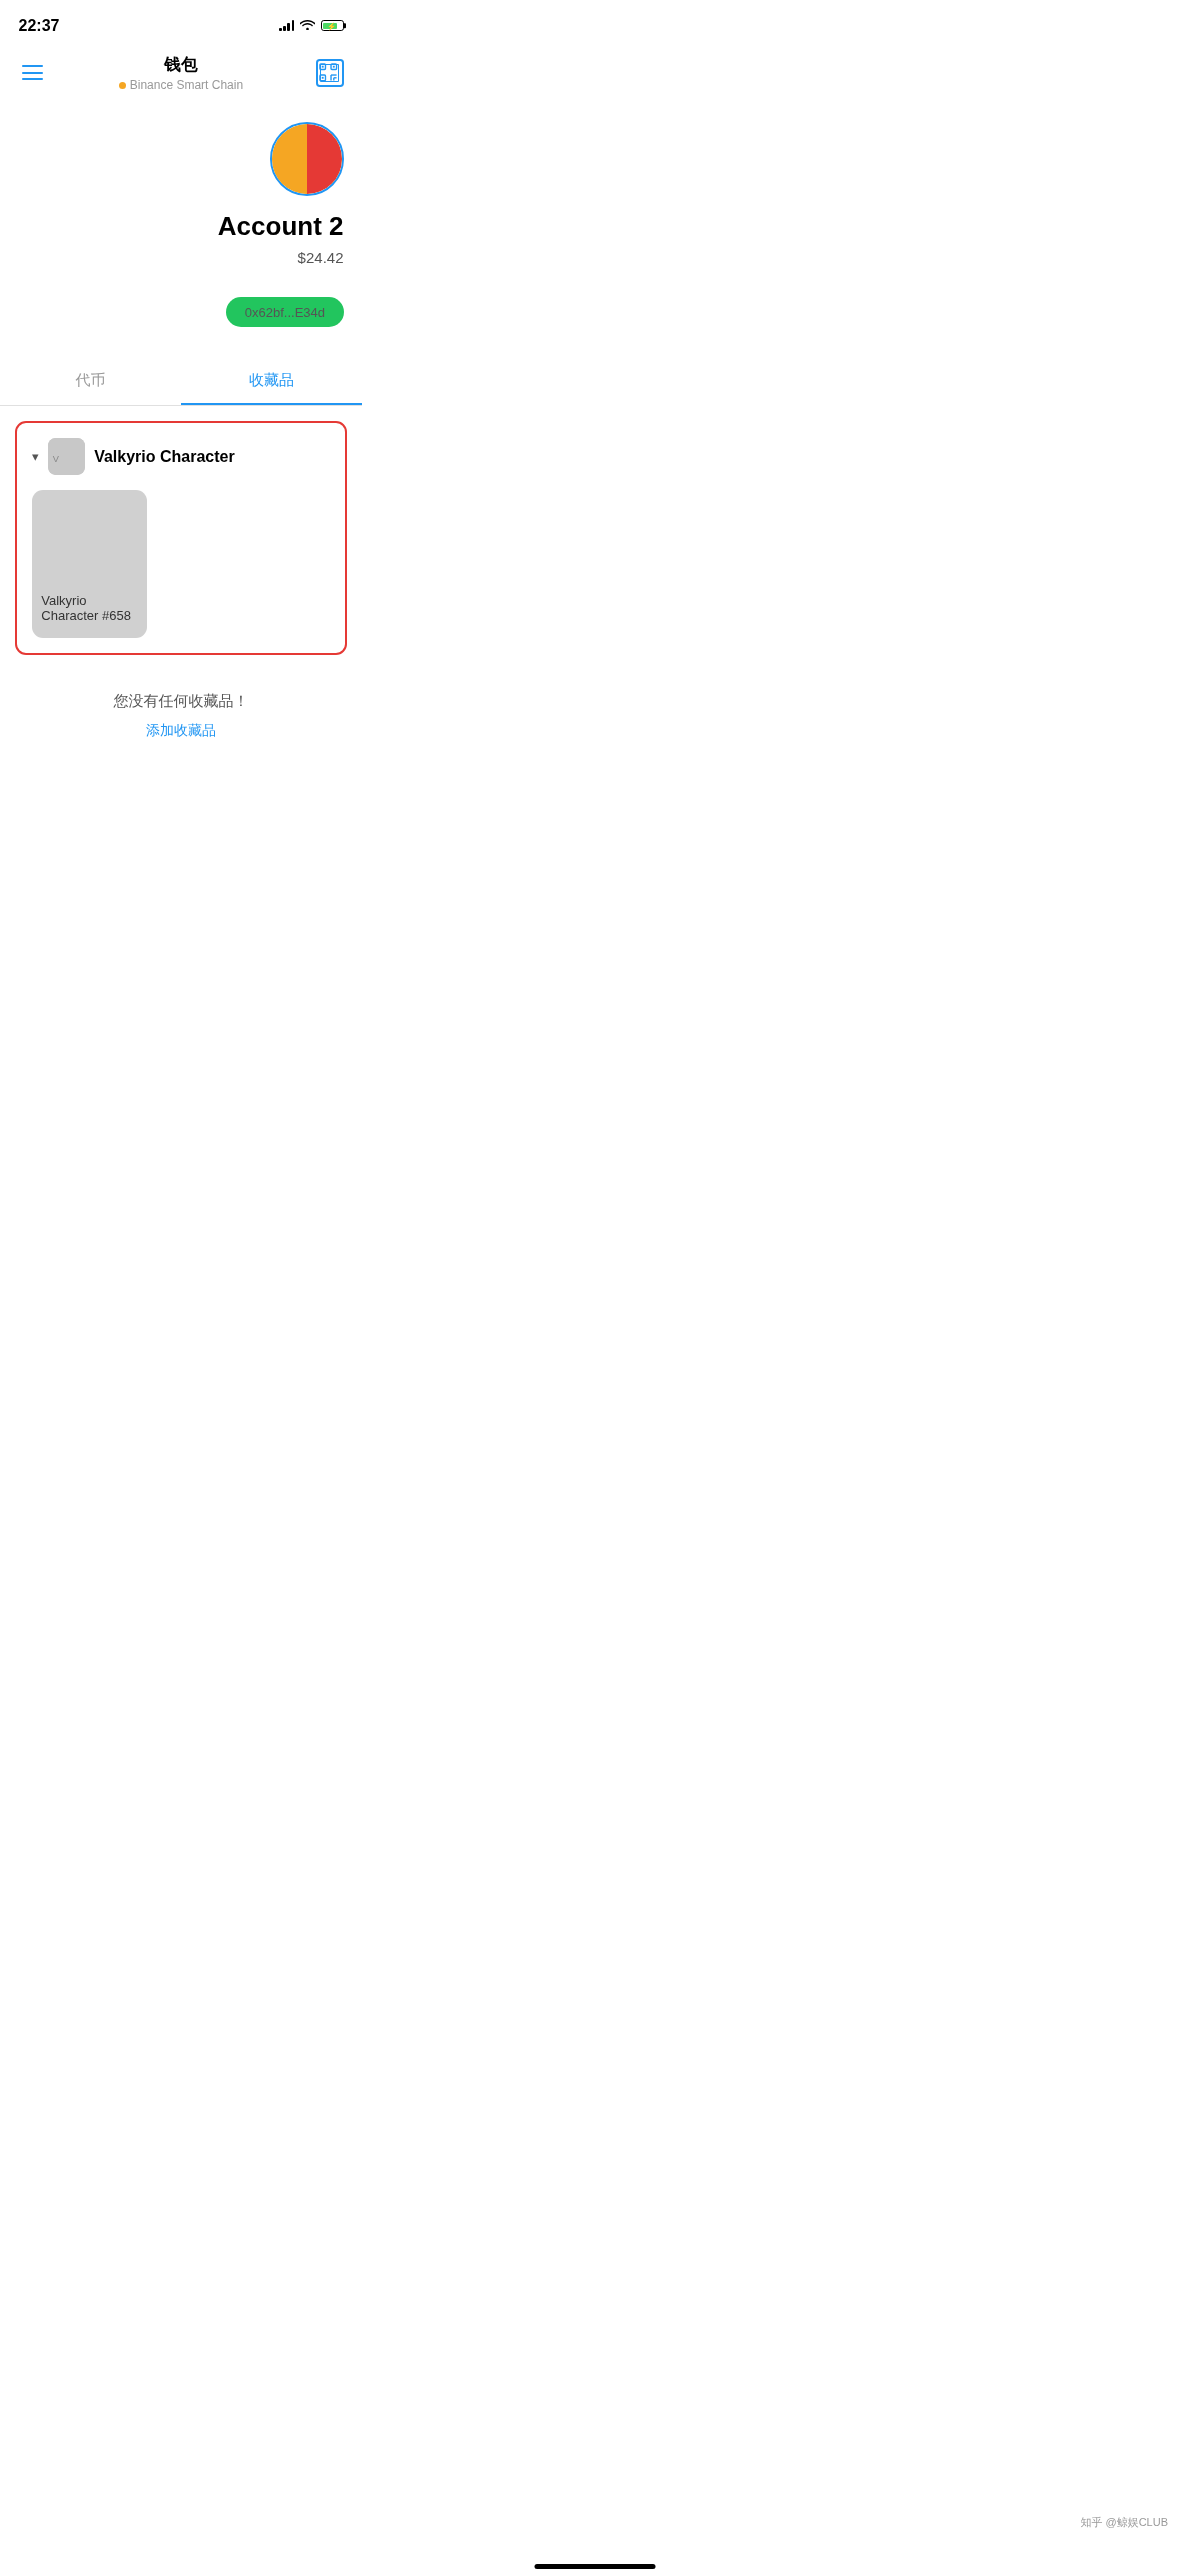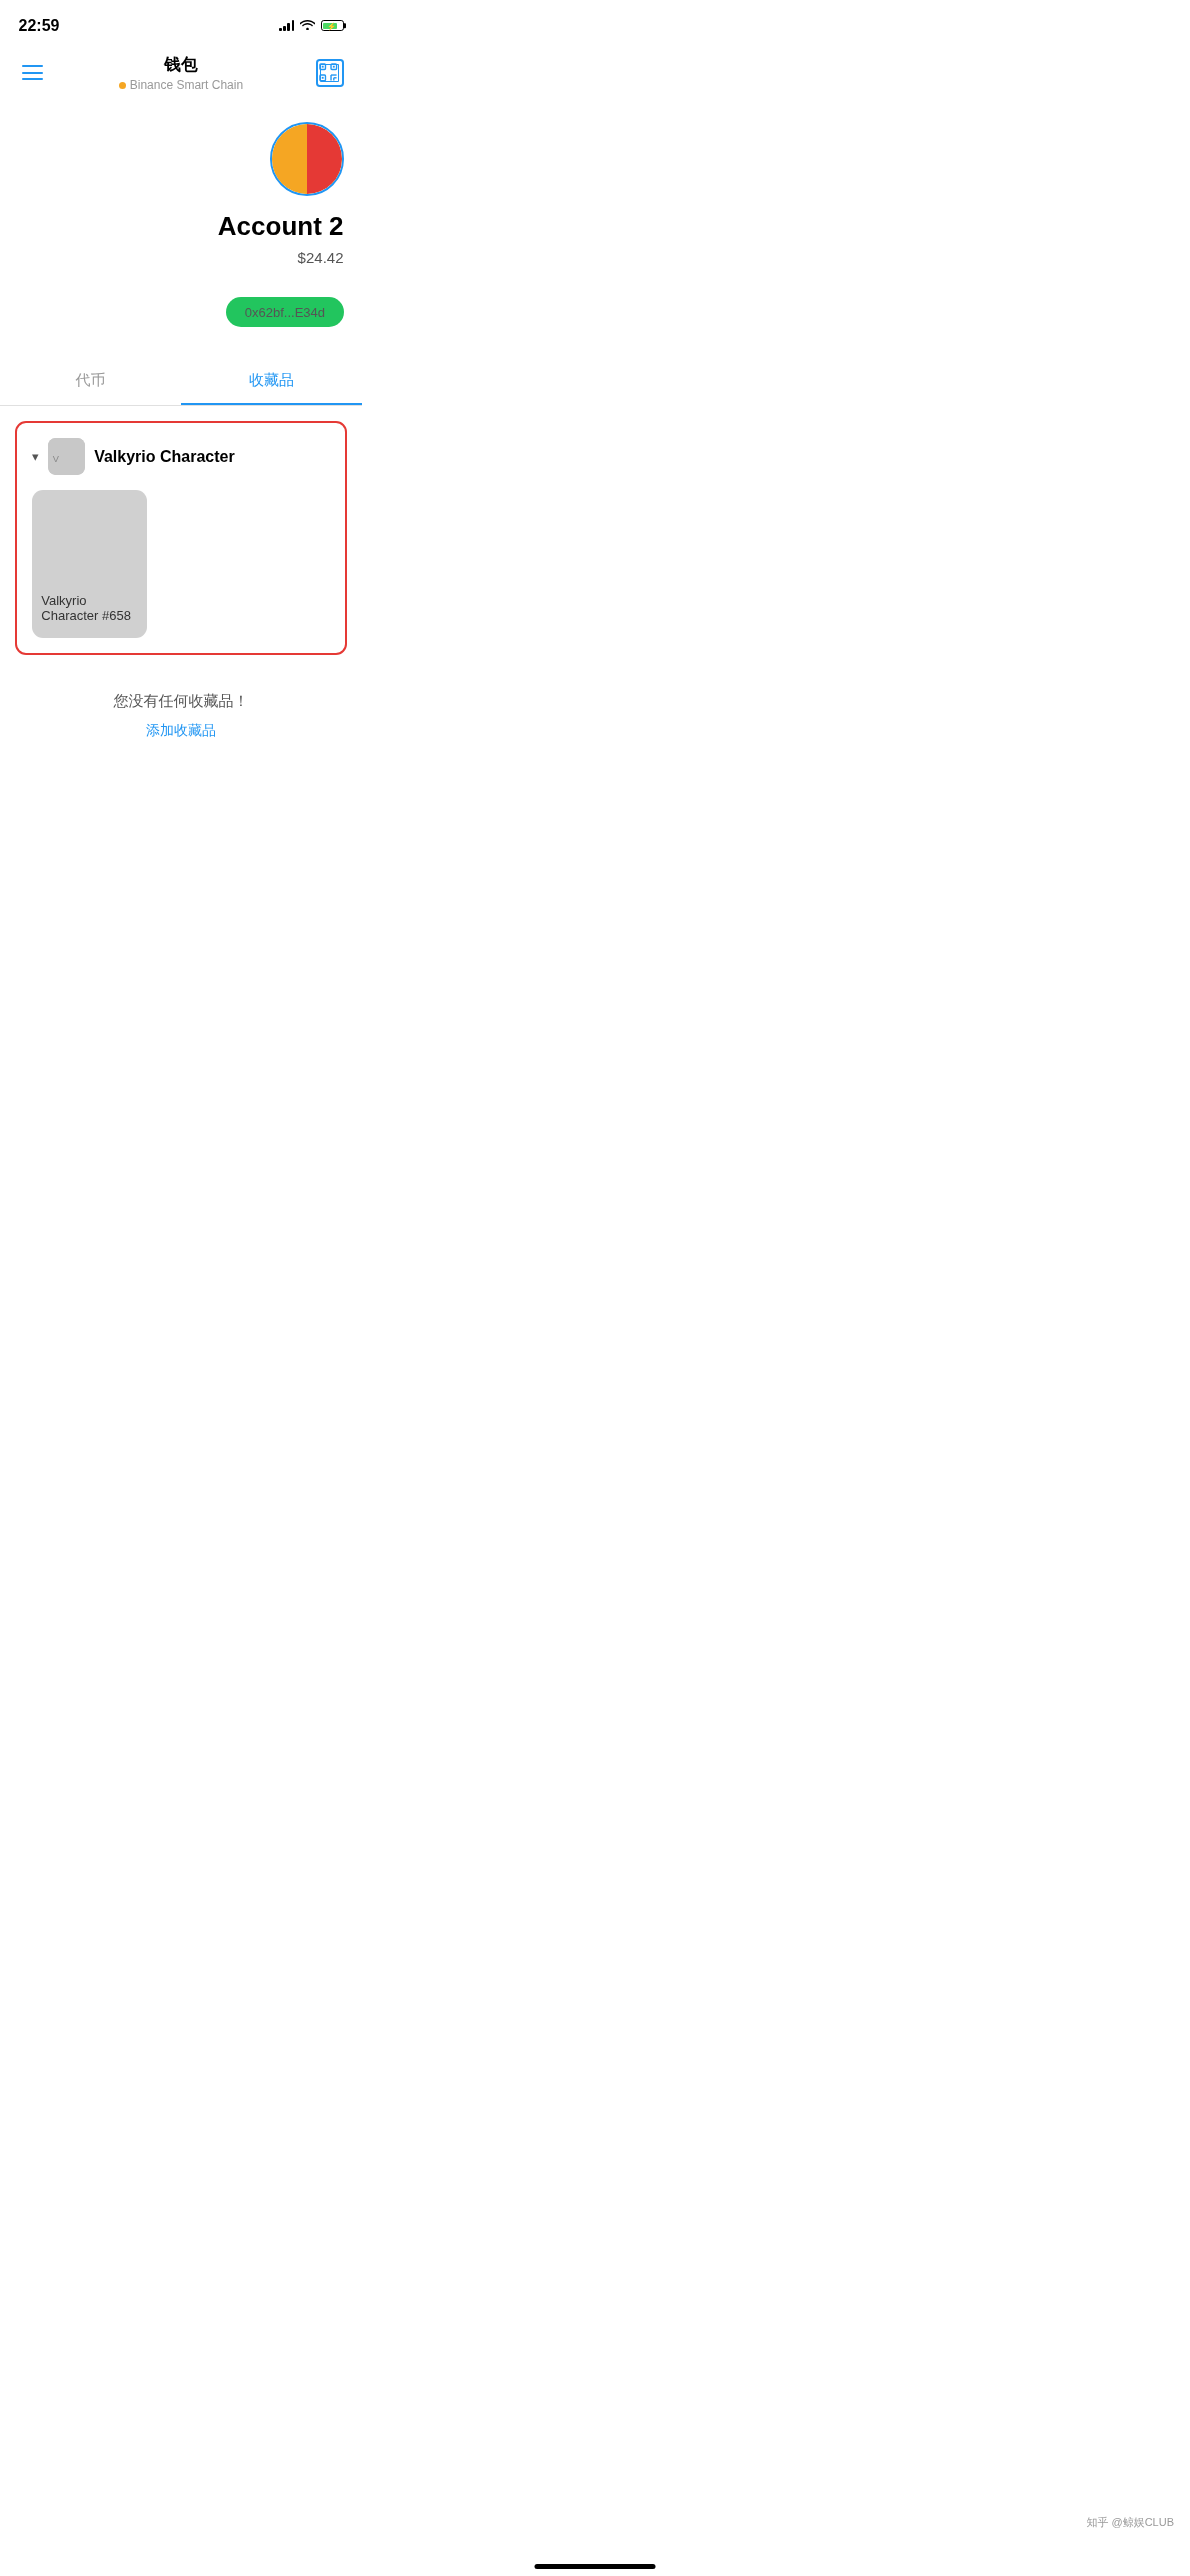--- a/index.html
+++ b/index.html
@@ -355,42 +355,42 @@
     .add-collectible-link {
       font-size: 14px;
       color: #2196F3;
       cursor: pointer;
     }
 
     
     .footer-watermark {
       position: fixed;
       bottom: 46px;
-      right: 16px;
+      right: 22px;
       font-size: 11px;
       color: #999;
     }
 
     
     .home-indicator {
       position: fixed;
       bottom: 7.4px;
       left: 50%;
       transform: translateX(-50%);
       width: 121px;
       height: 4.6px;
       background: #000;
       border-radius: 2.8px;
     }
   </style>
 </head>
 <body>
 
 <div class="status-bar">
-  <span class="status-time">22:59</span>
+  <span class="status-time">22:37</span>
   <div class="status-icons">
     <div class="signal-bars">
       <div class="signal-bar" style="height:3.7px"></div>
       <div class="signal-bar" style="height:5.6px"></div>
       <div class="signal-bar" style="height:8.3px"></div>
       <div class="signal-bar" style="height:11px"></div>
     </div>
     <span class="wifi-icon">
       <svg width="15" height="11" viewBox="0 0 16 12" fill="none">
         <path d="M8 9.5C8.83 9.5 9.5 10.17 9.5 11S8.83 12.5 8 12.5 6.5 11.83 6.5 11 7.17 9.5 8 9.5z" fill="#000"></path>

